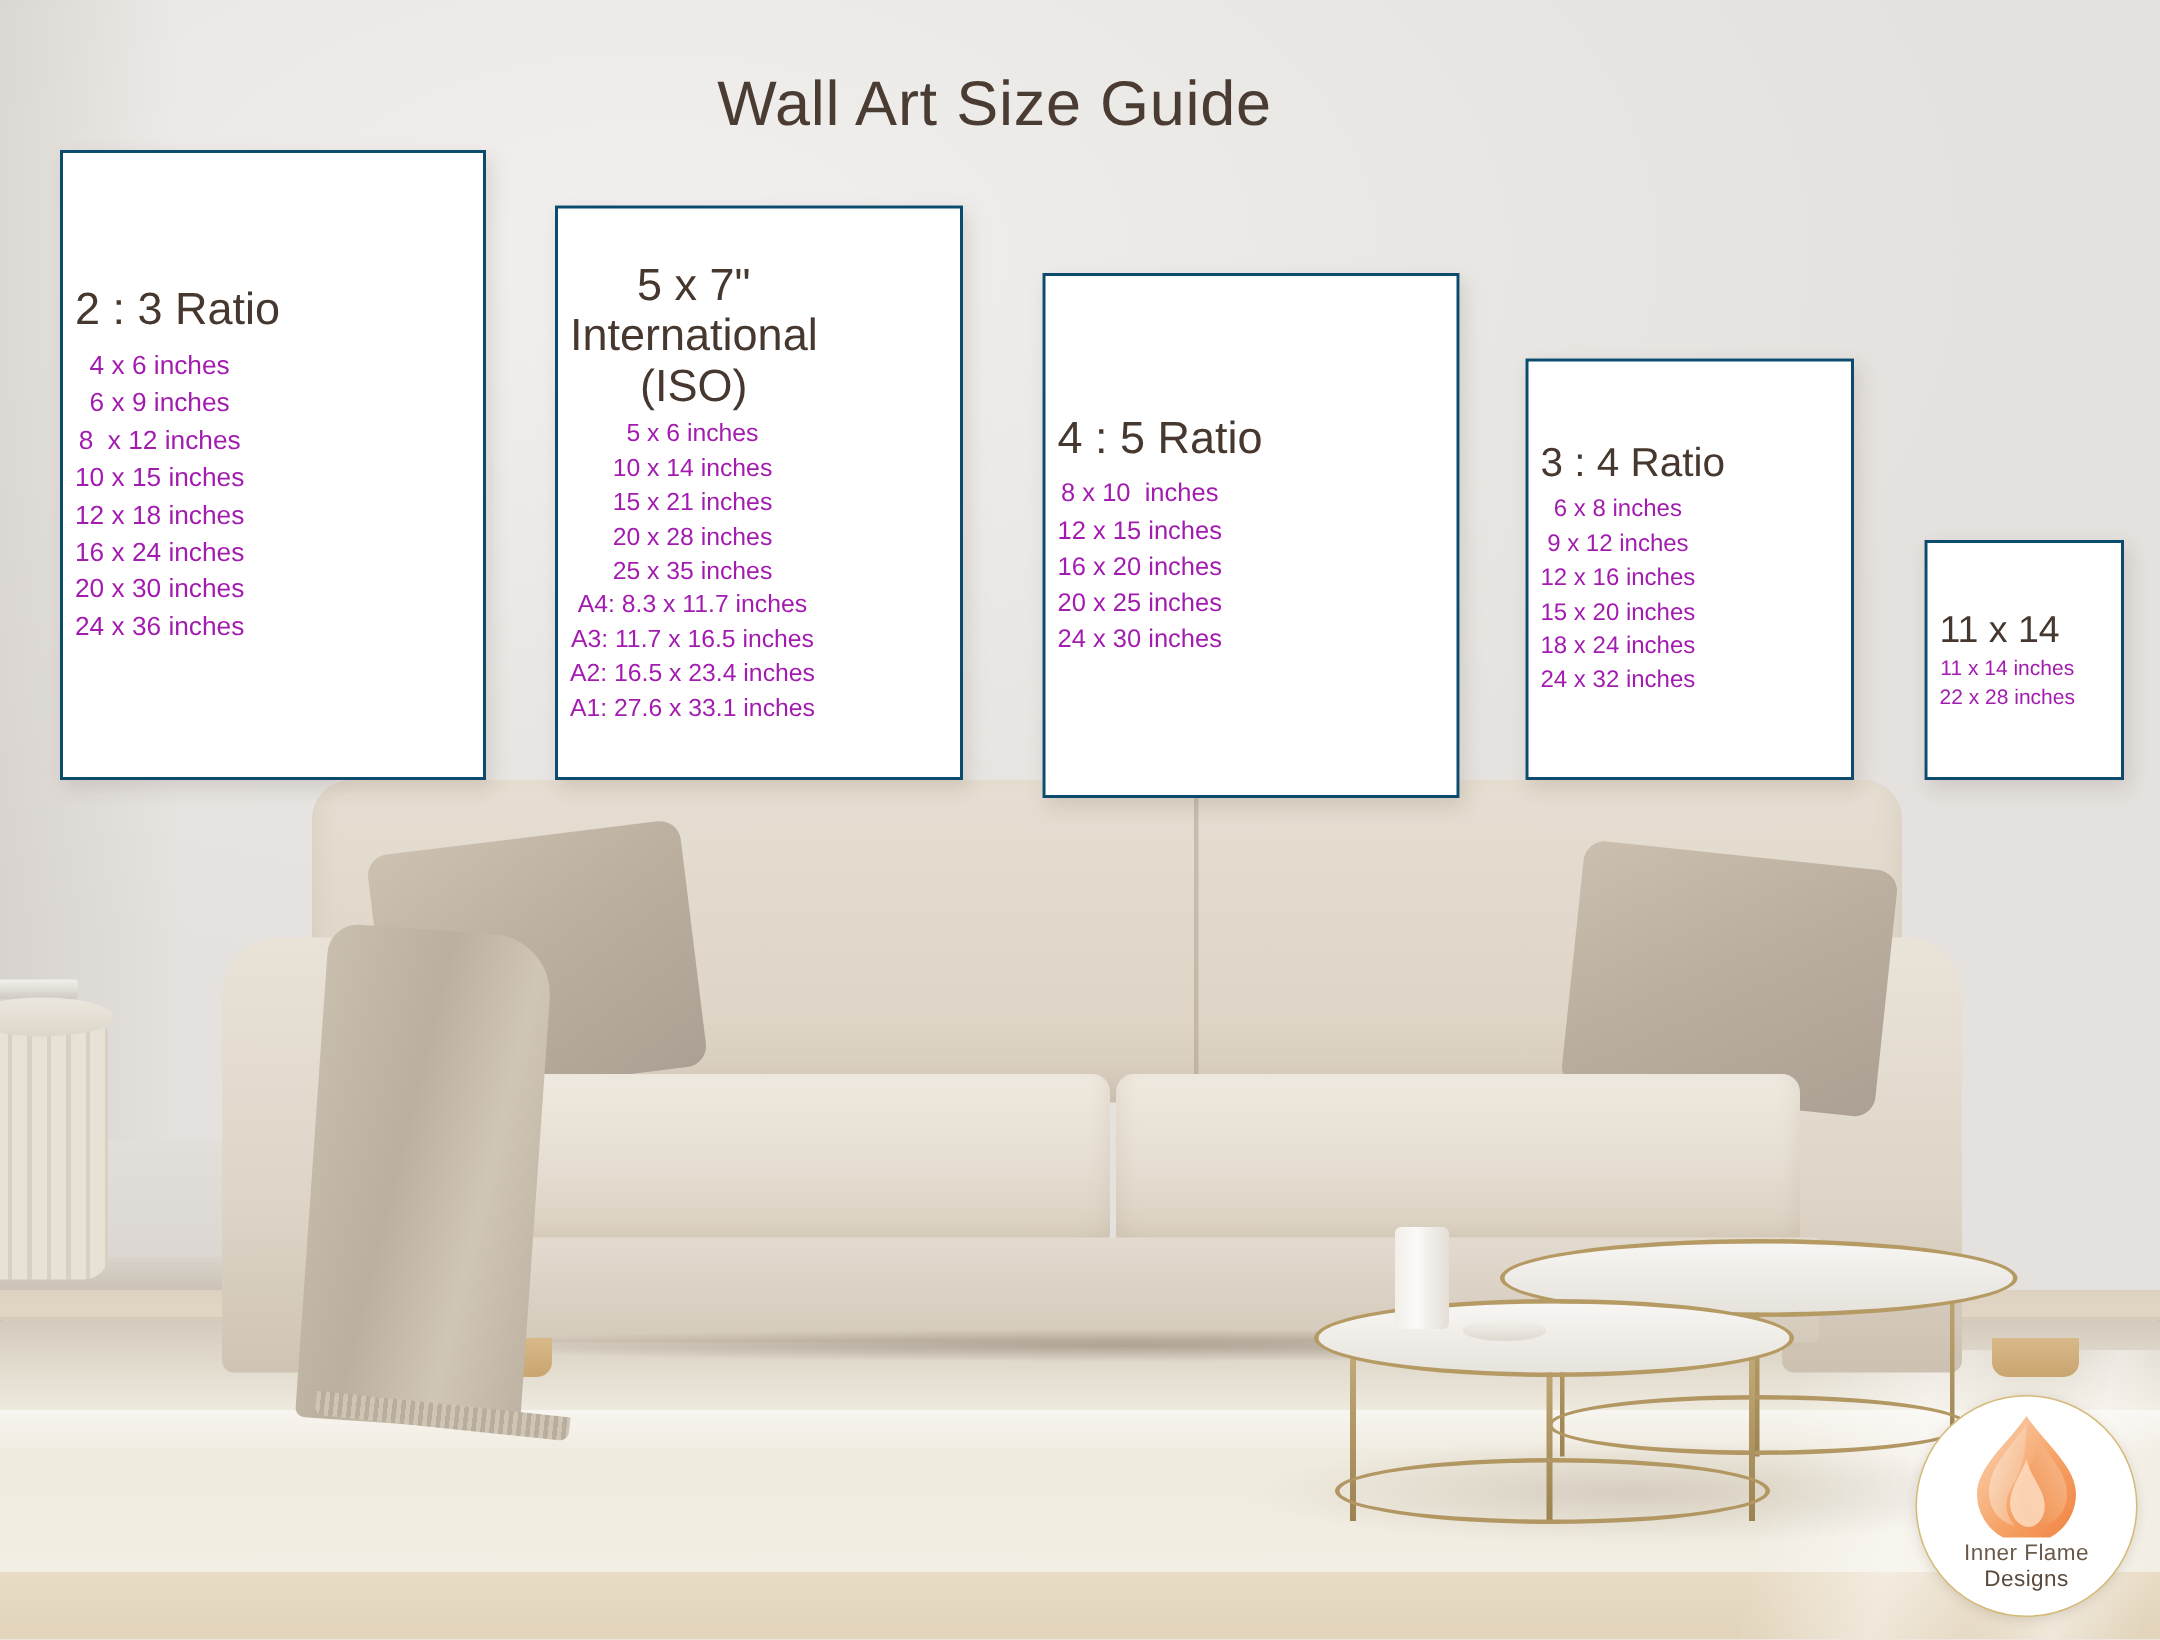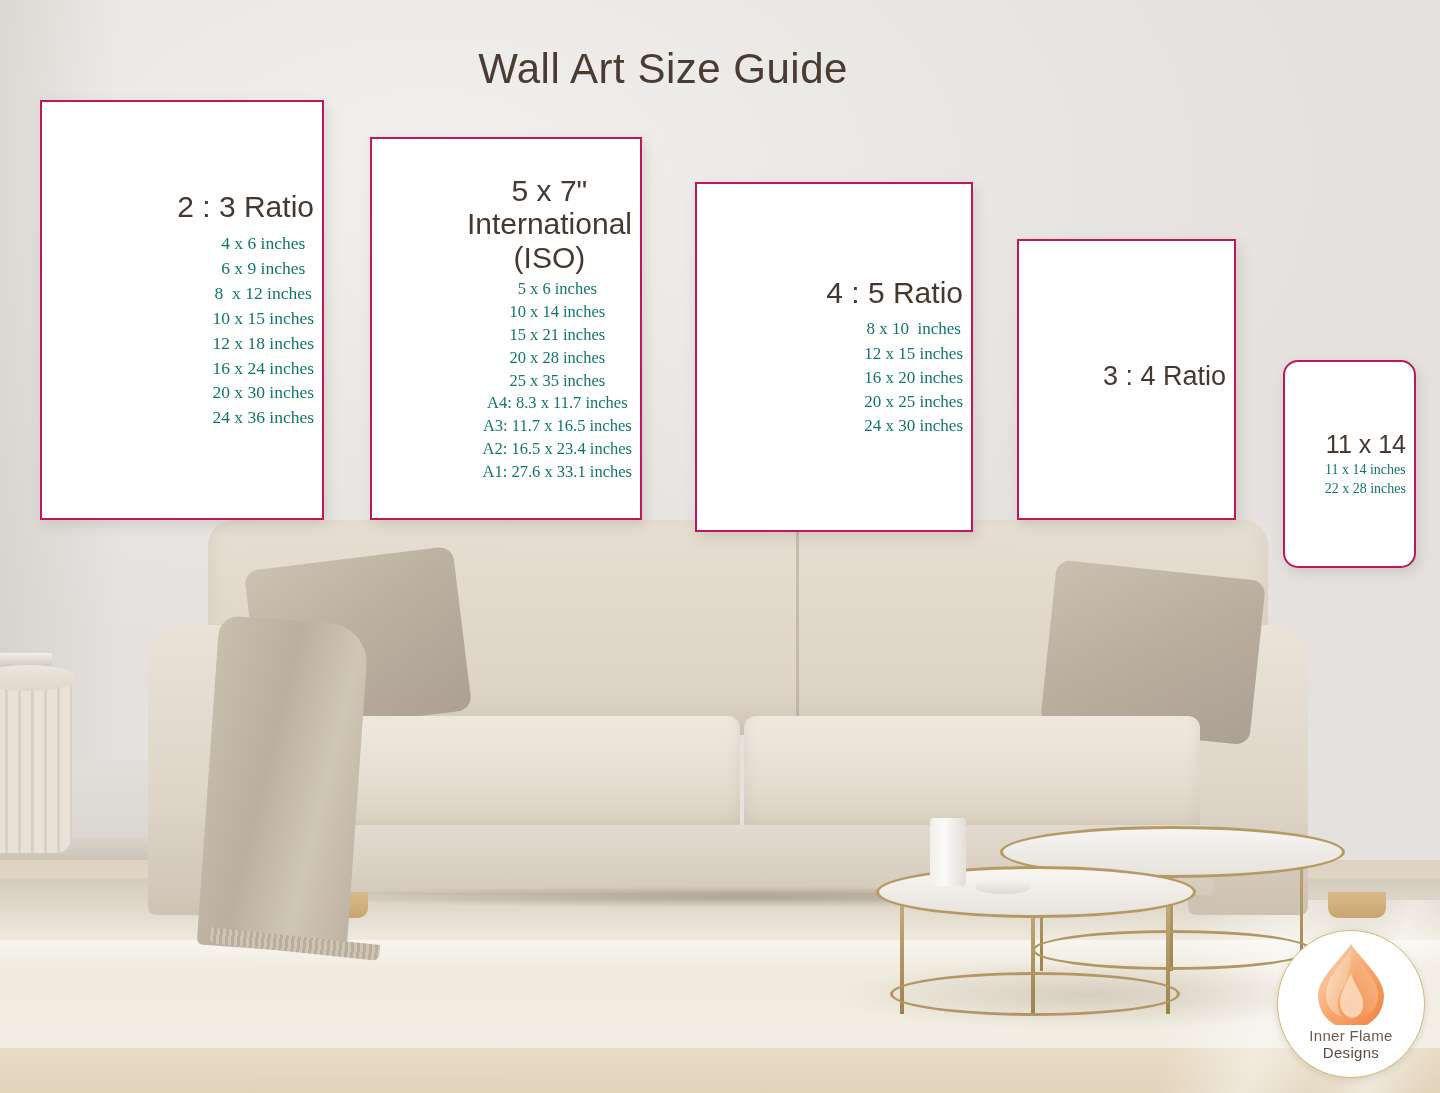--- a/index.html
+++ b/index.html
@@ -198,51 +198,51 @@
     position:absolute; left:0; top:45px; width:1326px;
     text-align:center;
     font-size:42px; letter-spacing:.5px;
     color:#4a3c32; font-weight:400;
   }
 
   
   .frame {
     position:absolute;
     background:#ffffff;
-    border:2px solid #be185d;
+    border:2px solid #0c4a6e;
     box-shadow: 3px 5px 12px rgba(110,95,80,.18);
-    display:flex; flex-direction:column; align-items:flex-end;
+    display:flex; flex-direction:column; align-items:flex-start;
     justify-content:center;
     padding:10px 8px;
   }
   .frame-heading {
     color:#46382e; font-weight:400; line-height:1.12;
     text-align:center; margin-bottom:6px;
   }
-  .frame-list { text-align:center; color:#0f766e; line-height:1.42;font-family:Liberation Serif, serif; }
+  .frame-list { text-align:center; color:#a21caf; line-height:1.42; }
   .frame-list div { white-space:pre; }
 
   
   #frame-1 { left:40px;  top:100px; width:284px; height:420px; }
   #frame-1 .frame-heading { font-size:30px; margin-bottom:8px; }
   #frame-1 .frame-list { font-size:17.5px; }
 
   #frame-2 { left:370px; top:137px; width:272px; height:383px; }
   #frame-2 .frame-heading { font-size:30px; margin-bottom:4px; }
   #frame-2 .frame-list { font-size:16.5px; line-height:1.38; }
 
   #frame-3 { left:695px; top:182px; width:278px; height:350px; }
   #frame-3 .frame-heading { font-size:30px; margin-bottom:8px; }
   #frame-3 .frame-list { font-size:17px; }
 
   #frame-4 { left:1017px; top:239px; width:219px; height:281px; }
   #frame-4 .frame-heading { font-size:27px; margin-bottom:6px; }
   #frame-4 .frame-list { font-size:16px; }
 
-  #frame-5 { left:1283px; top:360px; width:133px; height:208px;border-radius:15px; }
+  #frame-5 { left:1283px; top:360px; width:133px; height:160px; }
   #frame-5 .frame-heading { font-size:25px; margin-bottom:2px; }
   #frame-5 .frame-list { font-size:14px; line-height:1.38; }
 
   
   #logo {
     position:absolute; left:1277px; top:930px; width:148px; height:148px;
     border-radius:50%;
     background:#ffffff;
     border:1.5px solid #d5b977;
     box-shadow:0 2px 7px rgba(110,95,70,.18);
@@ -357,20 +357,28 @@
       <div>8 x 10  inches</div>
       <div>12 x 15 inches</div>
       <div>16 x 20 inches</div>
       <div>20 x 25 inches</div>
       <div>24 x 30 inches</div>
     </div>
 </div>
 
 <div class="frame" id="frame-4">
   <div class="frame-heading">3 : 4 Ratio</div>
+  <div class="frame-list">
+      <div>6 x 8 inches</div>
+      <div>9 x 12 inches</div>
+      <div>12 x 16 inches</div>
+      <div>15 x 20 inches</div>
+      <div>18 x 24 inches</div>
+      <div>24 x 32 inches</div>
+    </div>
 </div>
 
 <div class="frame" id="frame-5">
   <div class="frame-heading">11 x 14</div>
   <div class="frame-list">
       <div>11 x 14 inches</div>
       <div>22 x 28 inches</div>
     </div>
 </div>
 

